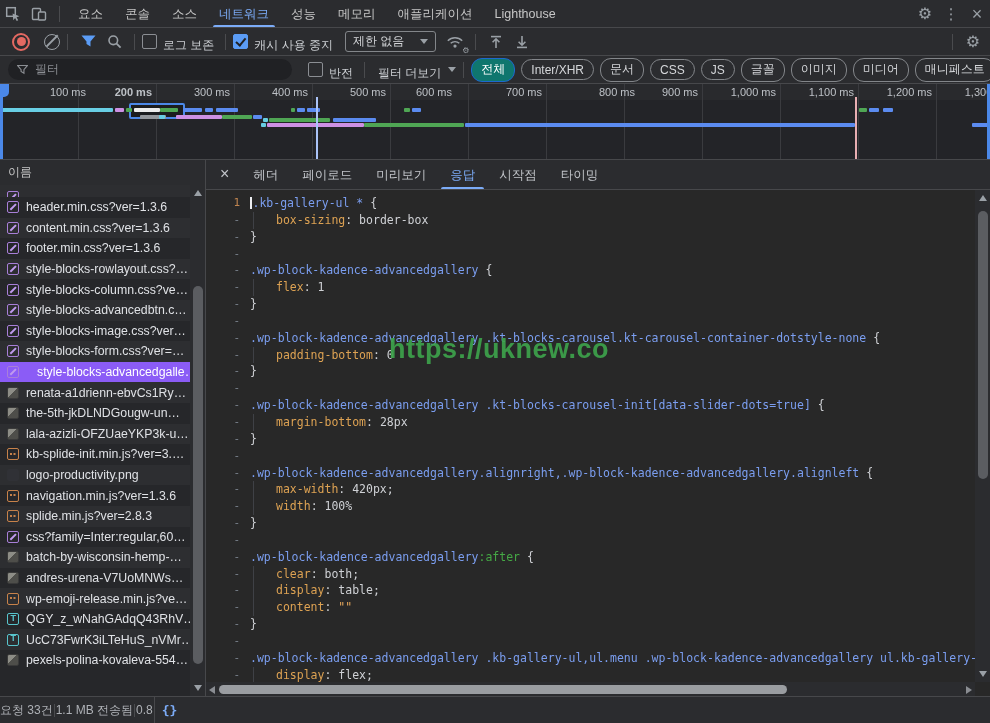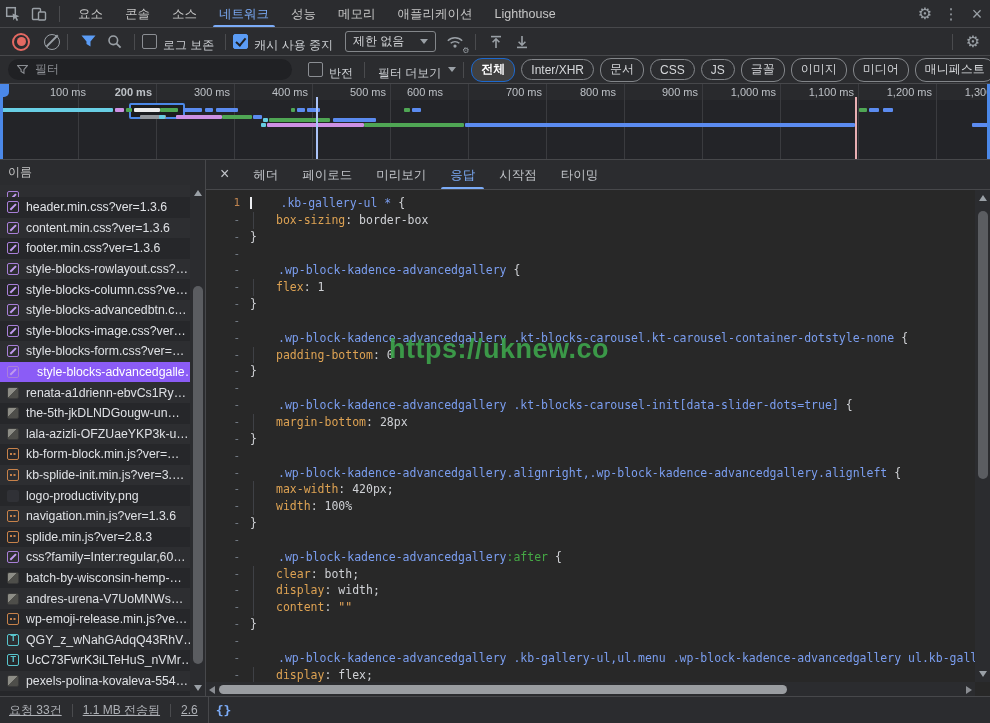--- a/index.html
+++ b/index.html
@@ -28,21 +28,21 @@
   .cb{width:13px;height:13px;border:1.5px solid #8b8e93;border-radius:2px;flex:none;background:transparent;}
   .cb.checked{background:#5b9cf5;border-color:#5b9cf5;position:relative;}
   .cb.checked::after{content:"";position:absolute;left:3.5px;top:0.5px;width:4px;height:7.5px;border:solid #202124;border-width:0 2px 2px 0;transform:rotate(40deg);}
   .lbl{margin:8px 4px 0 6px;color:#cdd0d4;white-space:nowrap;}
   .throttle{display:flex;align-items:center;border:1px solid #83868a;border-radius:3px;height:19px;padding:0 7px;margin-left:8px;color:#d5d7da;gap:16px;}
   .caret-down{width:0;height:0;border-left:4px solid transparent;border-right:4px solid transparent;border-top:5px solid #9aa0a6;}
   
   #filterbar{top:56px;height:27px;border-bottom:1px solid #47484b;}
   .filter-box{width:266px;height:21px;border-radius:11px;background:#202124;display:flex;align-items:center;margin-left:8px;padding:0 9px;gap:7px;color:#8b8e93;flex:none;}
   .pill{border:1px solid #83868a;border-radius:11px;padding:2.5px 9px;margin-right:6px;font-size:12px;color:#d5d7da;white-space:nowrap;flex:none;}
-  .pill.active{background:#404040;border-color:#1d69cf;color:#fff;font-weight:bold;}
+  .pill.active{background:#0f766e;border-color:#1d69cf;color:#fff;font-weight:normal;}
   
   #timeline{position:absolute;top:84px;left:0;right:0;height:75px;background:#292a2d;border-bottom:1px solid #47484b;overflow:hidden;}
   #timeline .chartzone{position:absolute;left:0;right:0;top:16px;bottom:0;background:#232428;}
   .tick-line{position:absolute;top:0;bottom:0;width:1px;background:#3a3b3f;}
   .tick-label{position:absolute;top:2px;width:70px;text-align:right;font-size:11px;color:#bdc1c6;}
   .wbar{position:absolute;height:4px;border-radius:1px;}
   .sel-box{position:absolute;border:2px solid #4b88e8;border-radius:2px;background:#1b1c1f;}
   .vline{position:absolute;top:13px;bottom:0;width:2px;}
   .handle{position:absolute;top:0;bottom:0;width:3px;background:#4b88e8;}
   .handle-tab{position:absolute;top:0;width:9px;height:13px;background:#4b88e8;border-radius:0 0 5px 0;}
@@ -78,38 +78,38 @@
   .ptab{padding:0 12px;height:29px;line-height:30px;font-size:12.5px;color:#c3c6cb;position:relative;white-space:nowrap;}
   .ptab.active{color:#7cacf8;}
   .ptab.active::after{content:"";position:absolute;left:3px;right:3px;bottom:0;height:2.5px;background:#7cacf8;border-radius:3px 3px 0 0;}
   #code{position:absolute;top:30px;left:0;right:15px;bottom:14px;overflow:hidden;font-family:"DejaVu Sans Mono",monospace;font-size:11.5px;padding-top:5px;}
   .code-line{display:flex;height:16.85px;line-height:16.85px;white-space:pre;}
   .gutter{width:34px;flex:none;text-align:right;color:#7d8590;font-size:11px;}
   .gutter.first{color:#c08550;}
   .line-text{margin-left:10px;position:relative;}
   .ind .line-text{padding-left:26px;}
   .ind .line-text::before{content:"";position:absolute;left:3px;top:0;bottom:0;width:1px;background:#3f4146;}
-  .tk-sel{color:#7b9ef0;margin-left:28px;}
+  .tk-sel{color:#7b9ef0;}
   .tk-punc{color:#cfd1d5;}
   .tk-prop{color:#dda253;}
   .tk-val{color:#cfd1d5;}
   .tk-str{color:#e8a95b;}
   .tk-pseudo{color:#45a845;text-align:right;}
   .caret{display:inline-block;width:1.5px;height:12px;background:#eceef1;vertical-align:-2px;margin-right:1px;}
   #watermark{position:absolute;left:183px;top:144px;font-size:27px;font-weight:bold;color:#3da24b;opacity:.92;letter-spacing:.5px;font-family:"Liberation Sans",sans-serif;}
   
   #hscroll{position:absolute;left:0;right:15px;bottom:0;height:14px;background:#2b2c2f;}
   #hscroll .thumb{position:absolute;left:13px;top:2.5px;width:568px;height:9px;background:#9a9da1;border-radius:4.5px;}
   .tri-h{width:0;height:0;position:absolute;top:3.5px;}
   .tri-h.left{border-top:4px solid transparent;border-bottom:4px solid transparent;border-right:6px solid #8a8d92;left:3px;}
   .tri-h.right{border-top:4px solid transparent;border-bottom:4px solid transparent;border-left:6px solid #8a8d92;right:3px;}
   #vscroll{top:190px;right:0;bottom:41px;}
   
   #statusbar{bottom:0;height:26px;border-top:1px solid #47484b;color:#aeb1b6;}
-  #statusbar .seg{padding:0 9px;white-space:nowrap;text-decoration:underline;}
+  #statusbar .seg{padding:0 0;white-space:nowrap;}
   .braces{color:#7cacf8;font-family:"DejaVu Sans Mono",monospace;font-size:13px;font-weight:bold;padding-left:7px;}
   svg{display:block;}
 </style>
 </head>
 <body>
 
 <div class="bar" id="topbar">
   <span class="tool-ic">
     <svg width="16" height="16" viewBox="0 0 16 16">
         <rect x="1.7" y="1.7" width="8.6" height="8.6" fill="none" stroke="#9aa0a6" stroke-width="1.5"></rect>
@@ -225,25 +225,25 @@
       <div class="tick-label" style="left: 16px;">100 ms</div>
       <div class="tick-line" style="left: 156px;"></div>
       <div class="tick-label" style="left: 82px; font-weight: bold;">200 ms</div>
       <div class="tick-line" style="left: 234px;"></div>
       <div class="tick-label" style="left: 160px;">300 ms</div>
       <div class="tick-line" style="left: 312px;"></div>
       <div class="tick-label" style="left: 238px;">400 ms</div>
       <div class="tick-line" style="left: 390px;"></div>
       <div class="tick-label" style="left: 316px;">500 ms</div>
       <div class="tick-line" style="left: 468px;"></div>
-      <div class="tick-label" style="left: 390px; text-align: center;">600 ms</div>
+      <div class="tick-label" style="left: 382px;">600 ms</div>
       <div class="tick-line" style="left: 546px;"></div>
       <div class="tick-label" style="left: 472px;">700 ms</div>
       <div class="tick-line" style="left: 624px;"></div>
-      <div class="tick-label" style="left: 546px;">800 ms</div>
+      <div class="tick-label" style="left: 565px;">800 ms</div>
       <div class="tick-line" style="left: 702px;"></div>
       <div class="tick-label" style="left: 628px;">900 ms</div>
       <div class="tick-line" style="left: 780px;"></div>
       <div class="tick-label" style="left: 706px;">1,000 ms</div>
       <div class="tick-line" style="left: 858px;"></div>
       <div class="tick-label" style="left: 784px;">1,100 ms</div>
       <div class="tick-line" style="left: 936px;"></div>
       <div class="tick-label" style="left: 862px;">1,200 ms</div>
       <div class="tick-label" style="left: 940px;">1,300 ms</div>
     </div>
@@ -336,24 +336,20 @@
       <div class="file-row">
         <span class="fico img"></span>
         <span class="fname">the-5th-jkDLNDGougw-un…</span>
       </div>
       <div class="file-row">
         <span class="fico img"></span>
         <span class="fname">lala-azizli-OFZUaeYKP3k-u…</span>
       </div>
       <div class="file-row">
         <span class="fico js"></span>
-        <span class="fname">kb-form-block.min.js?ver=…</span>
-      </div>
-      <div class="file-row">
-        <span class="fico js"></span>
         <span class="fname">kb-splide-init.min.js?ver=3.…</span>
       </div>
       <div class="file-row">
         <span class="fico imglight"></span>
         <span class="fname">logo-productivity.png</span>
       </div>
       <div class="file-row">
         <span class="fico js"></span>
         <span class="fname">navigation.min.js?ver=1.3.6</span>
       </div>
@@ -427,21 +423,21 @@
         <div class="code-line ind"><span class="gutter">-</span><span class="line-text"><span class="tk-prop">margin-bottom</span><span class="tk-punc">: </span><span class="tk-val">28px</span></span></div>
         <div class="code-line"><span class="gutter">-</span><span class="line-text"><span class="tk-punc">}</span></span></div>
         <div class="code-line"><span class="gutter">-</span><span class="line-text"></span></div>
         <div class="code-line"><span class="gutter">-</span><span class="line-text"><span class="tk-sel">.wp-block-kadence-advancedgallery.alignright,.wp-block-kadence-advancedgallery.alignleft </span><span class="tk-punc">{</span></span></div>
         <div class="code-line ind"><span class="gutter">-</span><span class="line-text"><span class="tk-prop">max-width</span><span class="tk-punc">: </span><span class="tk-val">420px;</span></span></div>
         <div class="code-line ind"><span class="gutter">-</span><span class="line-text"><span class="tk-prop">width</span><span class="tk-punc">: </span><span class="tk-val">100%</span></span></div>
         <div class="code-line"><span class="gutter">-</span><span class="line-text"><span class="tk-punc">}</span></span></div>
         <div class="code-line"><span class="gutter">-</span><span class="line-text"></span></div>
         <div class="code-line"><span class="gutter">-</span><span class="line-text"><span class="tk-sel">.wp-block-kadence-advancedgallery</span><span class="tk-pseudo">:after</span><span class="tk-punc"> {</span></span></div>
         <div class="code-line ind"><span class="gutter">-</span><span class="line-text"><span class="tk-prop">clear</span><span class="tk-punc">: </span><span class="tk-val">both;</span></span></div>
-        <div class="code-line ind"><span class="gutter">-</span><span class="line-text"><span class="tk-prop">display</span><span class="tk-punc">: </span><span class="tk-val">width;</span></span></div>
+        <div class="code-line ind"><span class="gutter">-</span><span class="line-text"><span class="tk-prop">display</span><span class="tk-punc">: </span><span class="tk-val">table;</span></span></div>
         <div class="code-line ind"><span class="gutter">-</span><span class="line-text"><span class="tk-prop">content</span><span class="tk-punc">: </span><span class="tk-str">""</span></span></div>
         <div class="code-line"><span class="gutter">-</span><span class="line-text"><span class="tk-punc">}</span></span></div>
         <div class="code-line"><span class="gutter">-</span><span class="line-text"></span></div>
         <div class="code-line"><span class="gutter">-</span><span class="line-text"><span class="tk-sel">.wp-block-kadence-advancedgallery .kb-gallery-ul,ul.menu .wp-block-kadence-advancedgallery ul.kb-gallery-ul.kb-gallery-</span></span></div>
         <div class="code-line ind"><span class="gutter">-</span><span class="line-text"><span class="tk-prop">display</span><span class="tk-punc">: </span><span class="tk-val">flex;</span></span></div>
       </div>
     <div id="watermark">https://uknew.co</div>
   </div>
   <div id="hscroll">
     <span class="tri-h left"></span>
@@ -453,16 +449,16 @@
   <span class="tri up" style="top:5px"></span>
   <div class="sb-thumb-v" style="top:21px;height:268px"></div>
   <span class="tri down" style="bottom:5px"></span>
 </div>
 
 <div class="bar" id="statusbar">
   <span class="seg">요청 33건</span>
   <span class="divv" style="height:13px;margin:0 1px"></span>
   <span class="seg">1.1 MB 전송됨</span>
   <span class="divv" style="height:13px;margin:0 1px"></span>
-  <span class="seg">2.6</span>
+  <span class="seg">0.8</span>
   <span class="divv" style="height:26px;margin:0 0 0 1px;background:#47484b"></span>
   <span class="braces">{}</span>
 </div>
 
 </body></html>

